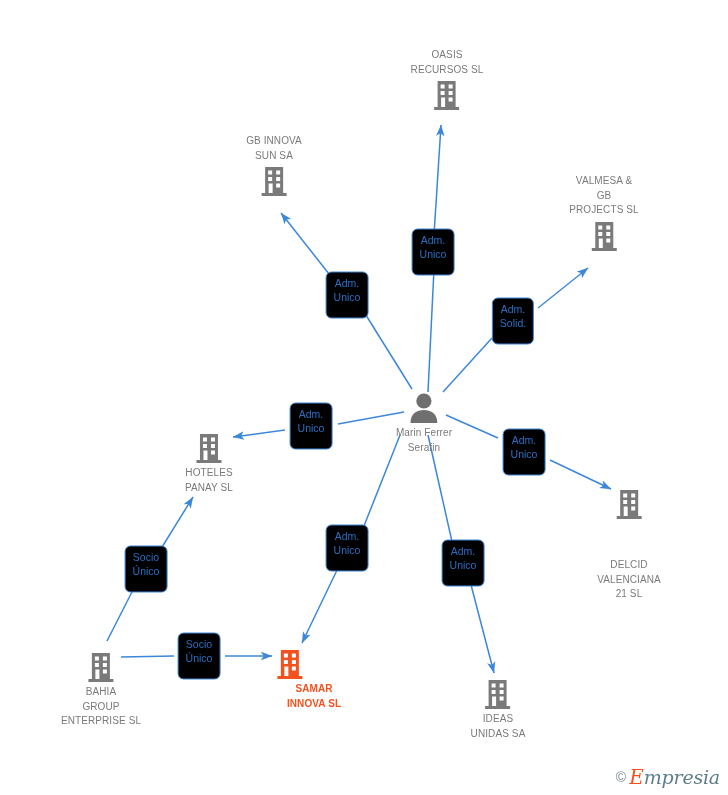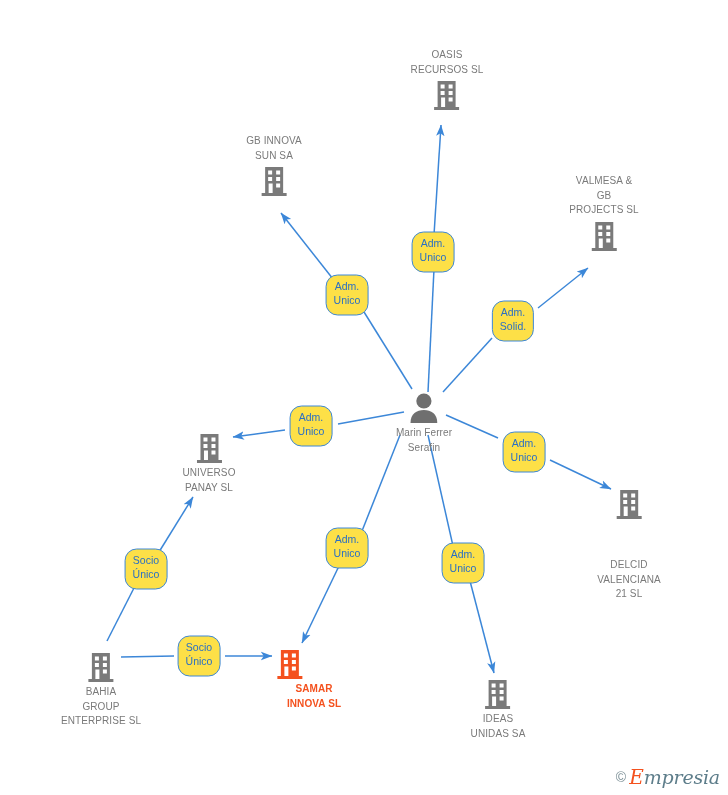--- a/index.html
+++ b/index.html
@@ -31,28 +31,28 @@
     font-weight:bold;
     margin-left:48px;
   }
   .node-icon{display:block;line-height:0;}
   .label-above .node-label{order:-1;margin-bottom:2px;}
   .label-below .node-label{margin-top:2px;}
 
   .edge-label{
     position:absolute;
     transform:translate(-50%,-50%);
-    background:#fde047;
+    background:#000000;
     border:1.6px solid #3c87d8;
-    border-radius:12px;
+    border-radius:6px;
     color:#2a6fc4;
     font-size:10.5px;
     line-height:13.5px;
     text-align:center;
-    padding:4px 7px 8px 7px;
+    padding:4px 7px 14px 7px;
     box-sizing:border-box;
     white-space:nowrap;
   }
   .edge-label span{display:block;}
 
   .watermark{
     position:absolute;
     right:8px;bottom:6px;
     display:flex;align-items:center;
     font-size:17px;
@@ -179,21 +179,21 @@
       <rect x="1.5" y="28" width="25" height="3" fill="#7a7a7a"></rect>
       <rect x="8" y="5.5" width="4" height="4" fill="#fff"></rect>
       <rect x="16" y="5.5" width="4" height="4" fill="#fff"></rect>
       <rect x="8" y="12" width="4" height="4" fill="#fff"></rect>
       <rect x="16" y="12" width="4" height="4" fill="#fff"></rect>
       <rect x="16" y="18.5" width="4" height="4" fill="#fff"></rect>
       <rect x="8.5" y="18.5" width="4" height="9.5" fill="#fff"></rect>
     </svg>
   </span>
   <div class="node-label">
-    <span>UNIVERSO</span><br>
+    <span>HOTELES</span><br>
     <span>PANAY SL</span>
   </div>
 </div>
 
 <div class="node label-below" style="left:629px;top:488px;gap:36px;">
   <span class="node-icon">
     <svg width="28" height="32" viewBox="0 0 28 32" xmlns="http://www.w3.org/2000/svg">
       <rect x="5" y="2" width="18" height="26" fill="#7a7a7a"></rect>
       <rect x="1.5" y="28" width="25" height="3" fill="#7a7a7a"></rect>
       <rect x="8" y="5.5" width="4" height="4" fill="#fff"></rect>

